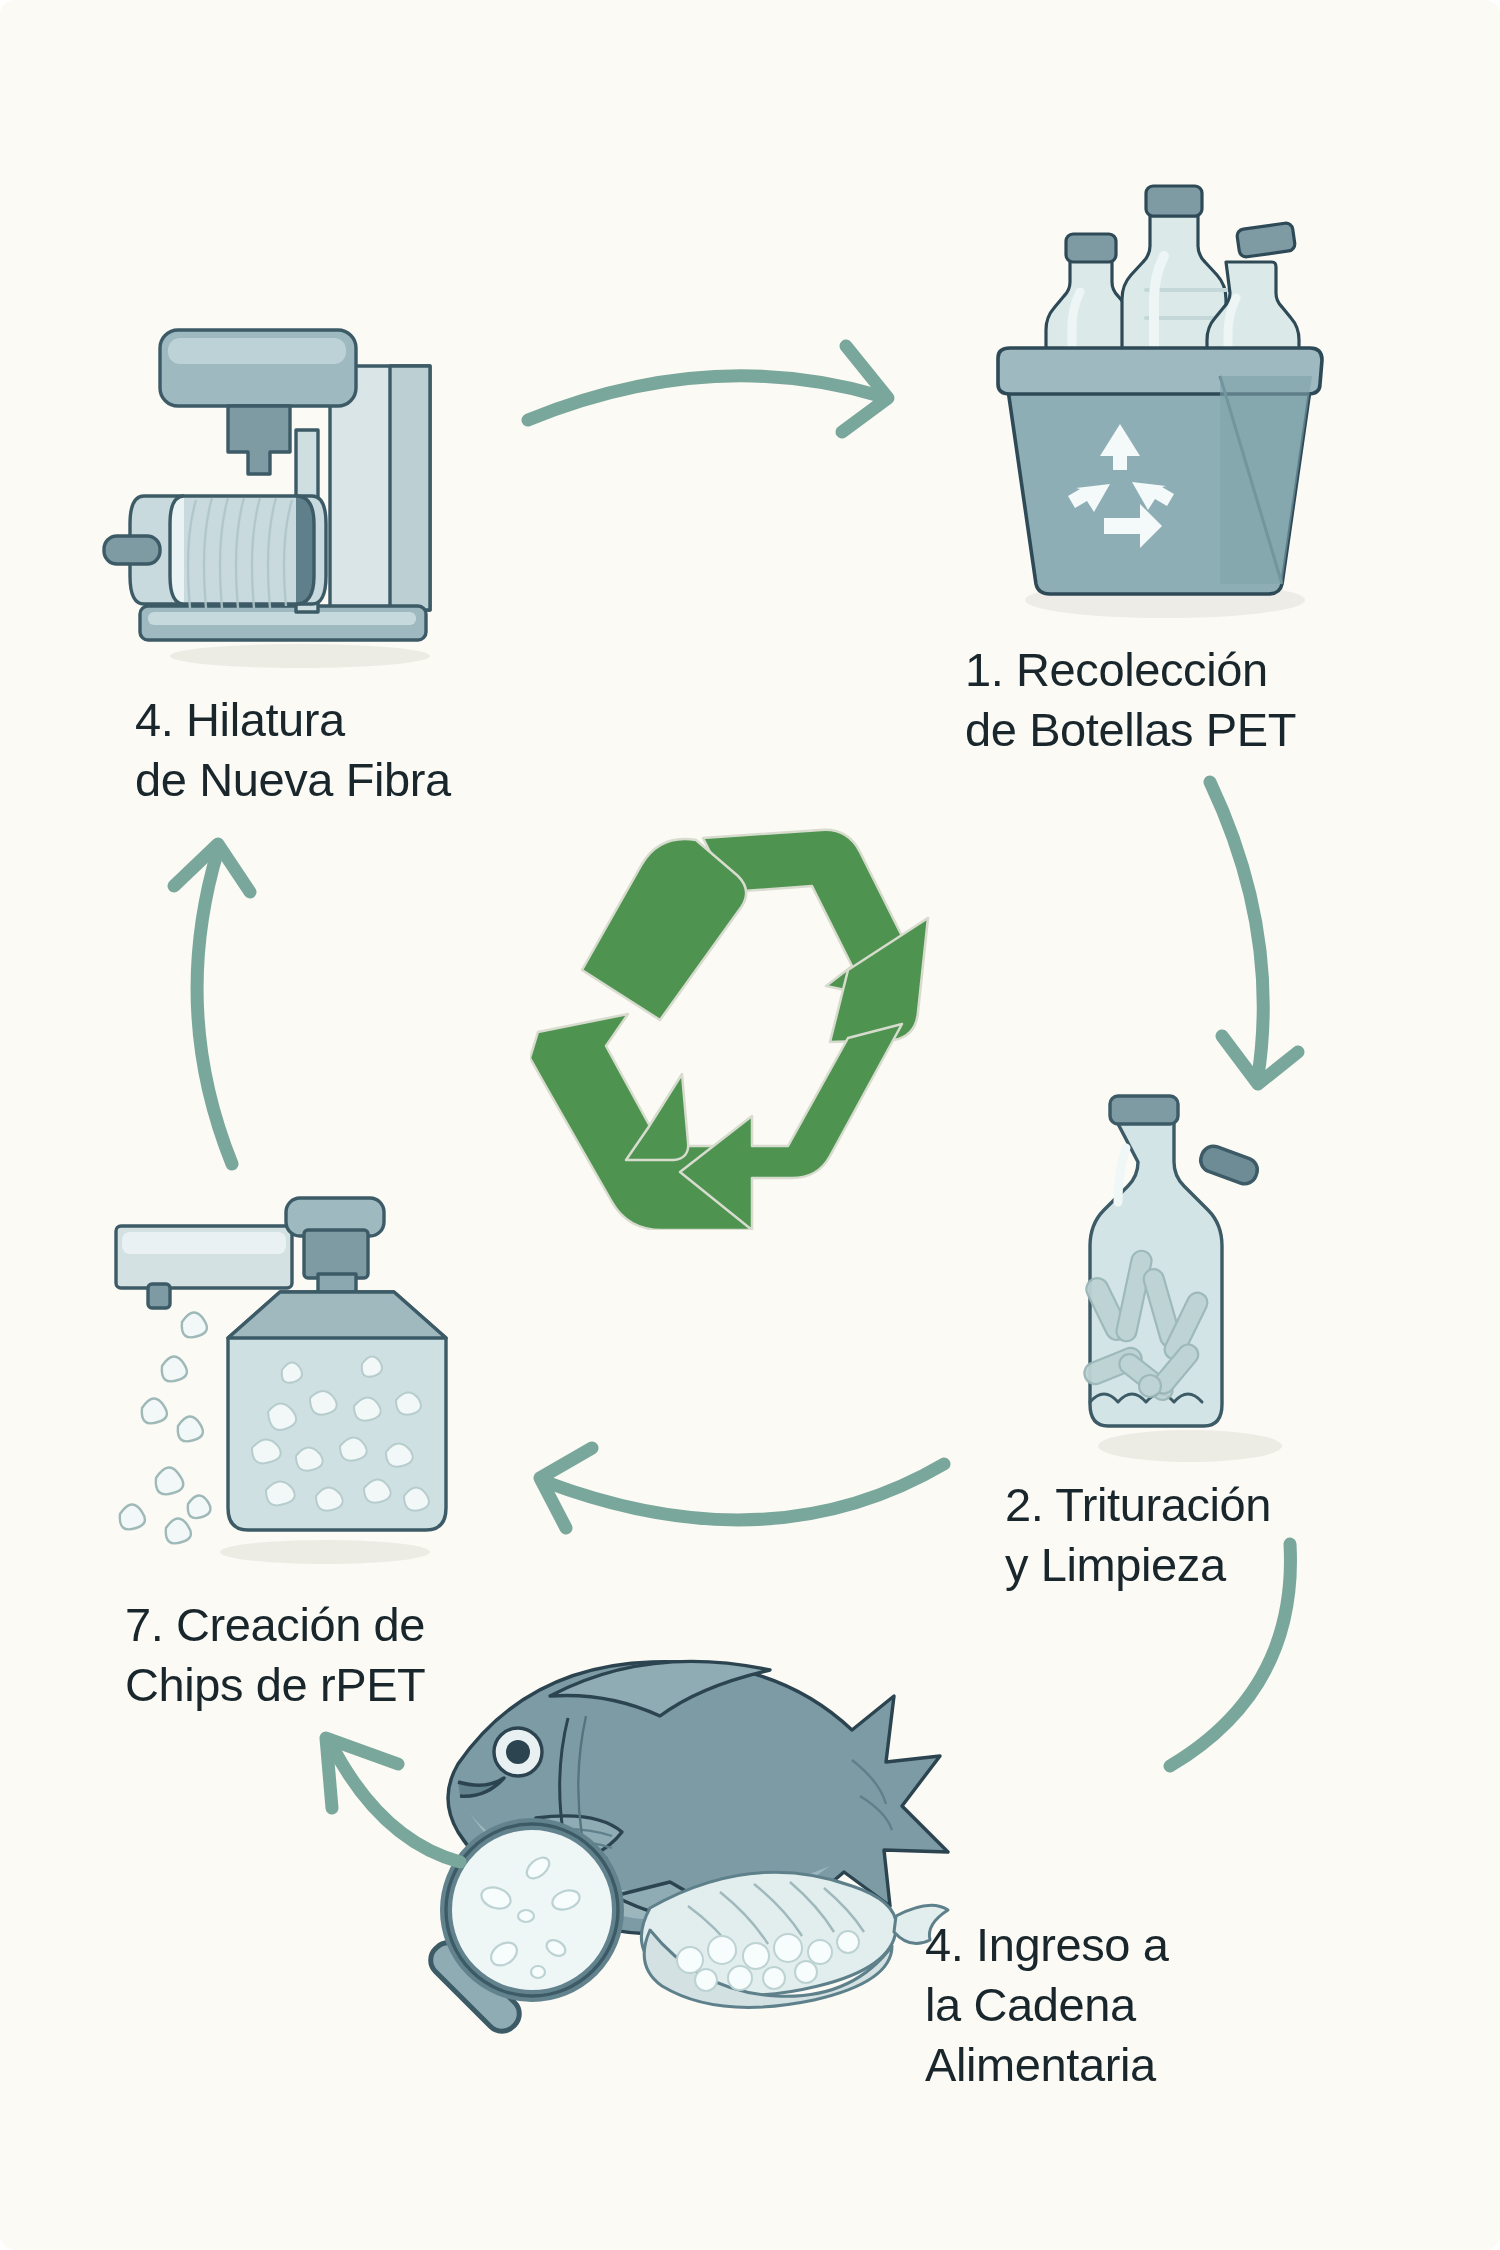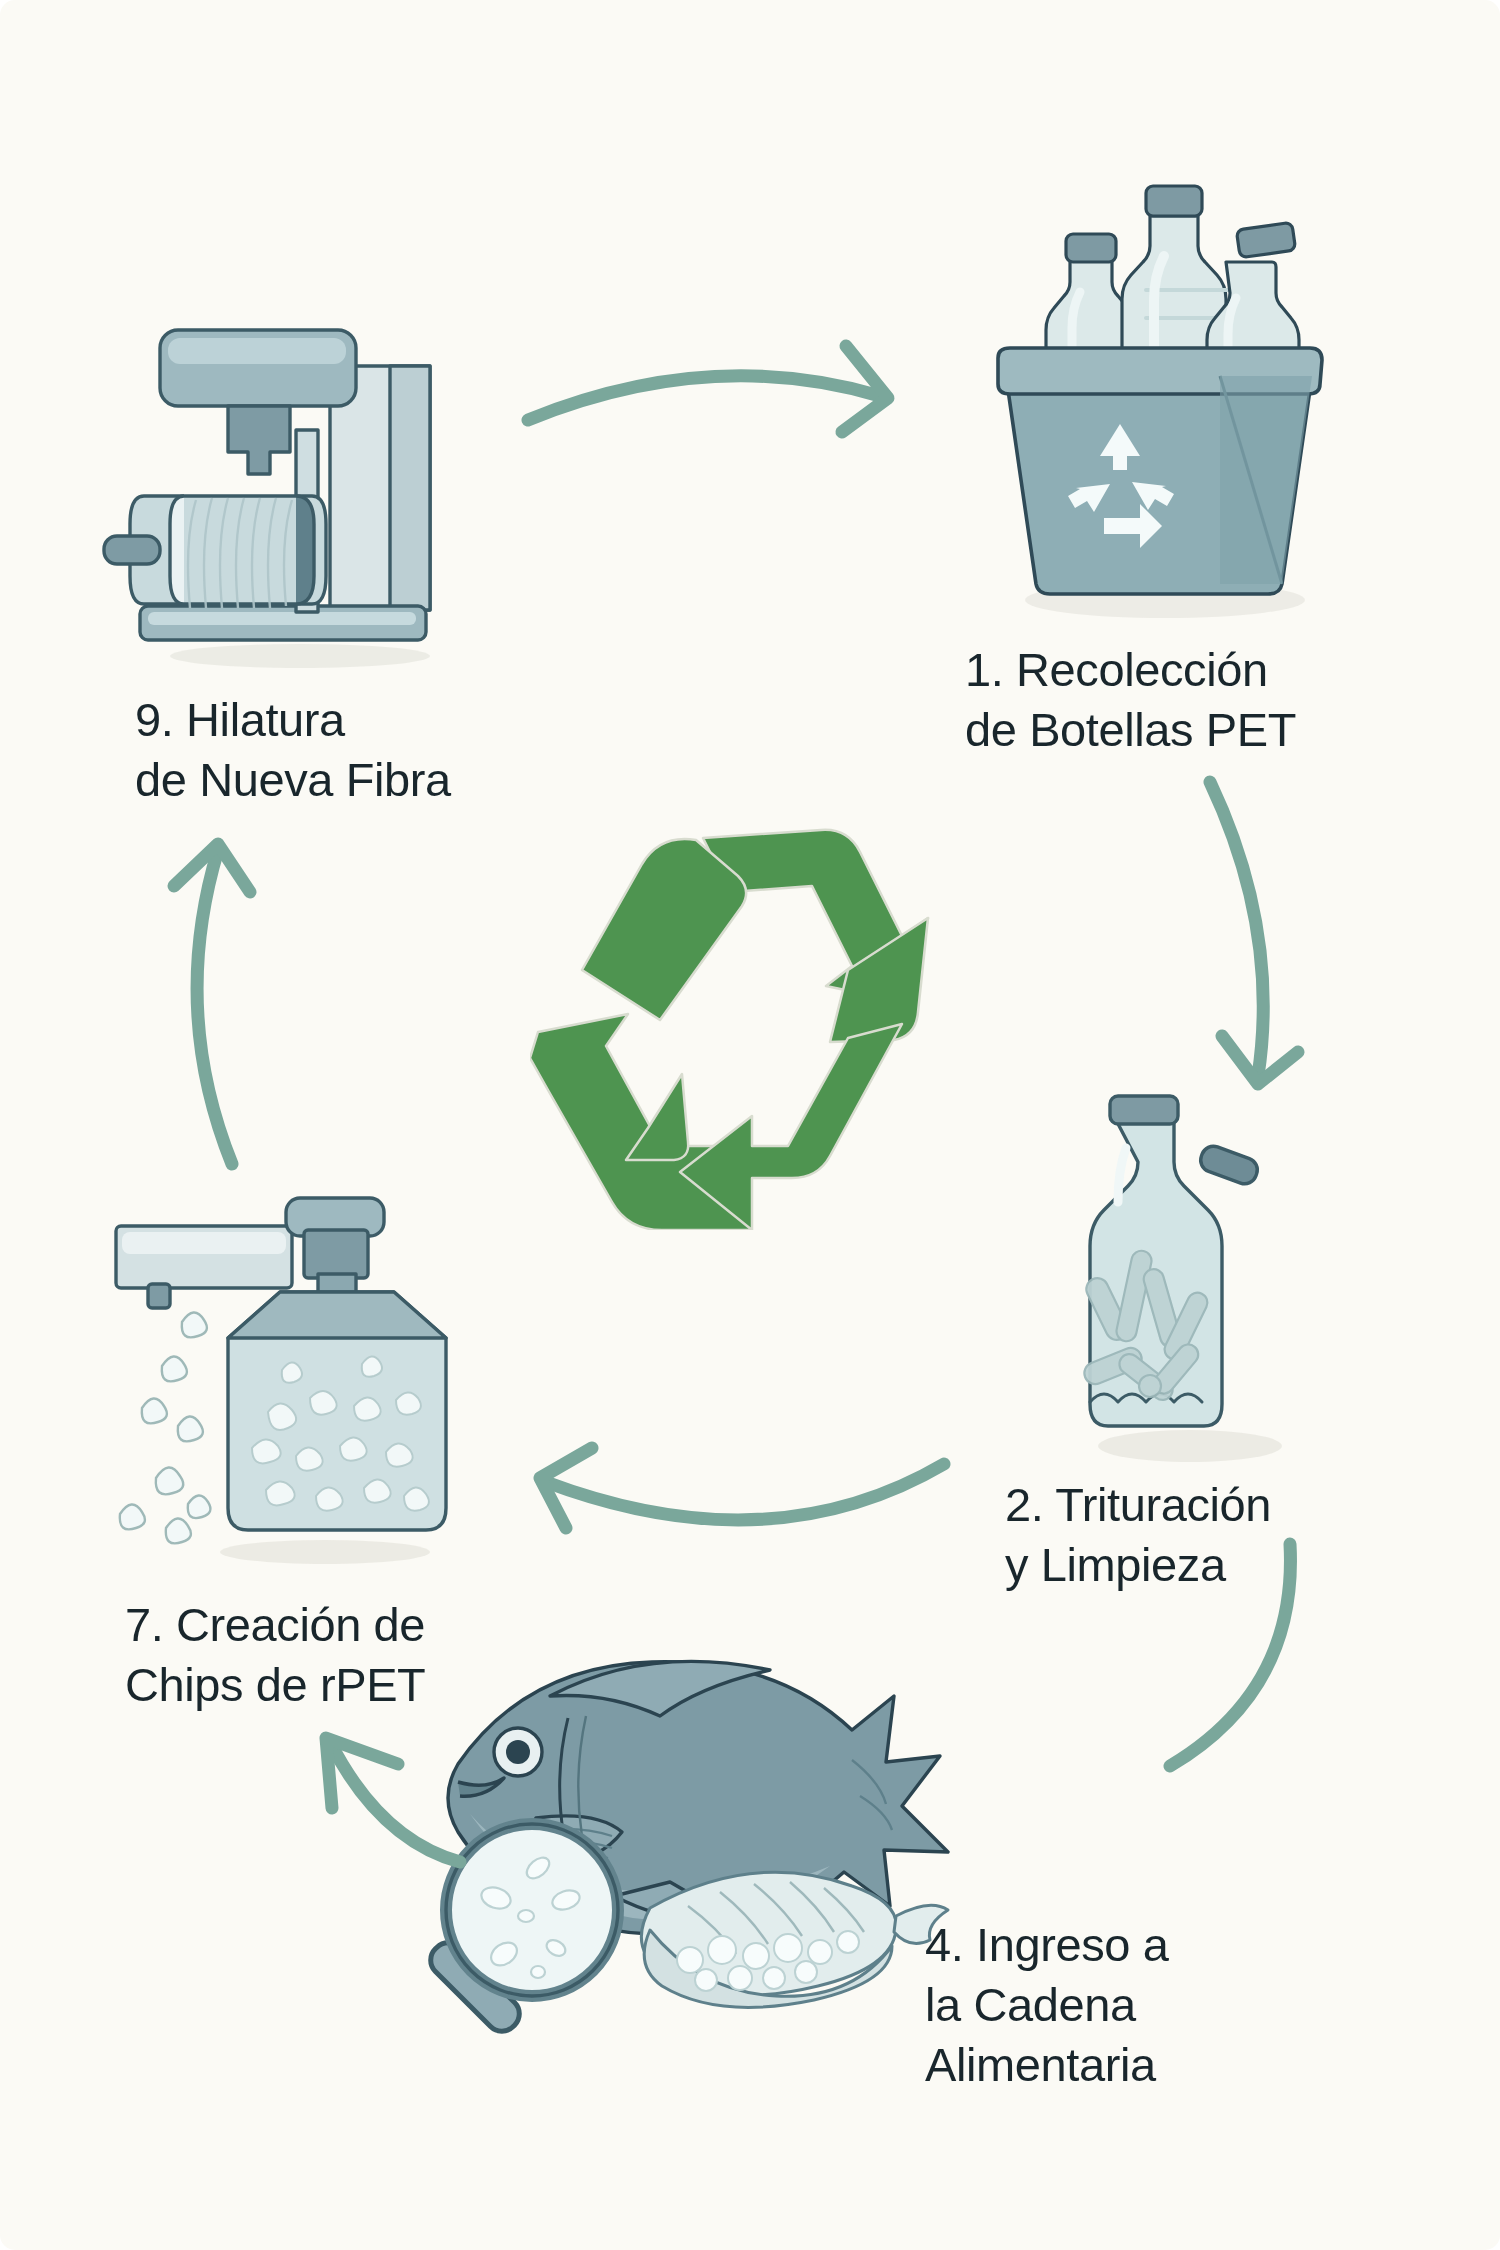--- a/index.html
+++ b/index.html
@@ -363,20 +363,20 @@
 
   <div class="step-label" id="label-1">1. Recolección
 de Botellas PET</div>
 
   <div class="step-label" id="label-2">2. Trituración
 y Limpieza</div>
 
   <div class="step-label" id="label-3">7. Creación de
 Chips de rPET</div>
 
-  <div class="step-label" id="label-4">9. Hilatura
+  <div class="step-label" id="label-4">4. Hilatura
 de Nueva  Fibra</div>
 
   <div class="step-label" id="label-5">4. Ingreso a
 la Cadena
 Alimentaria</div>
 
 </div>
 
 </body></html>

